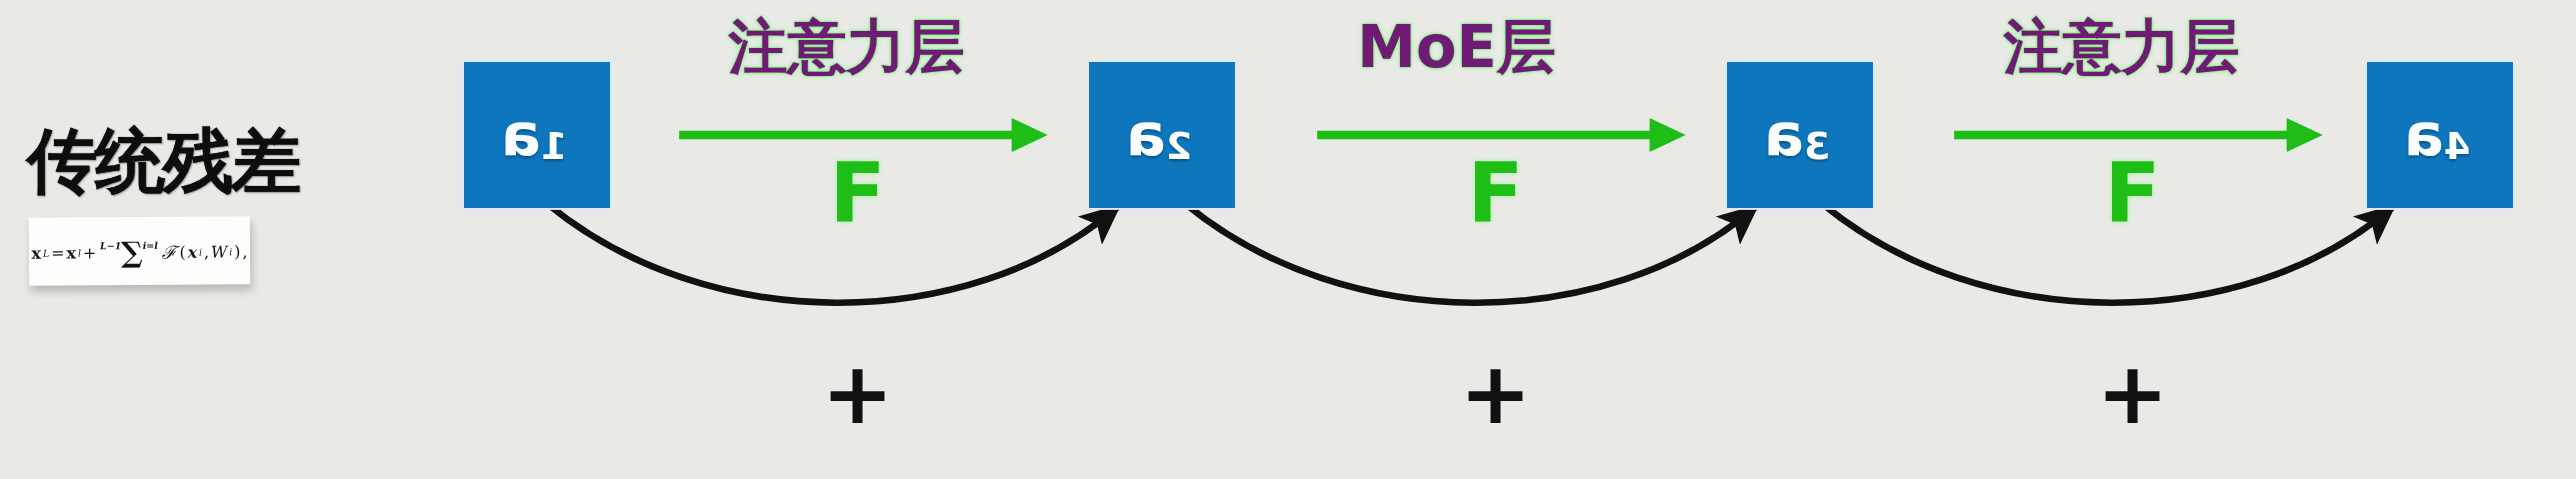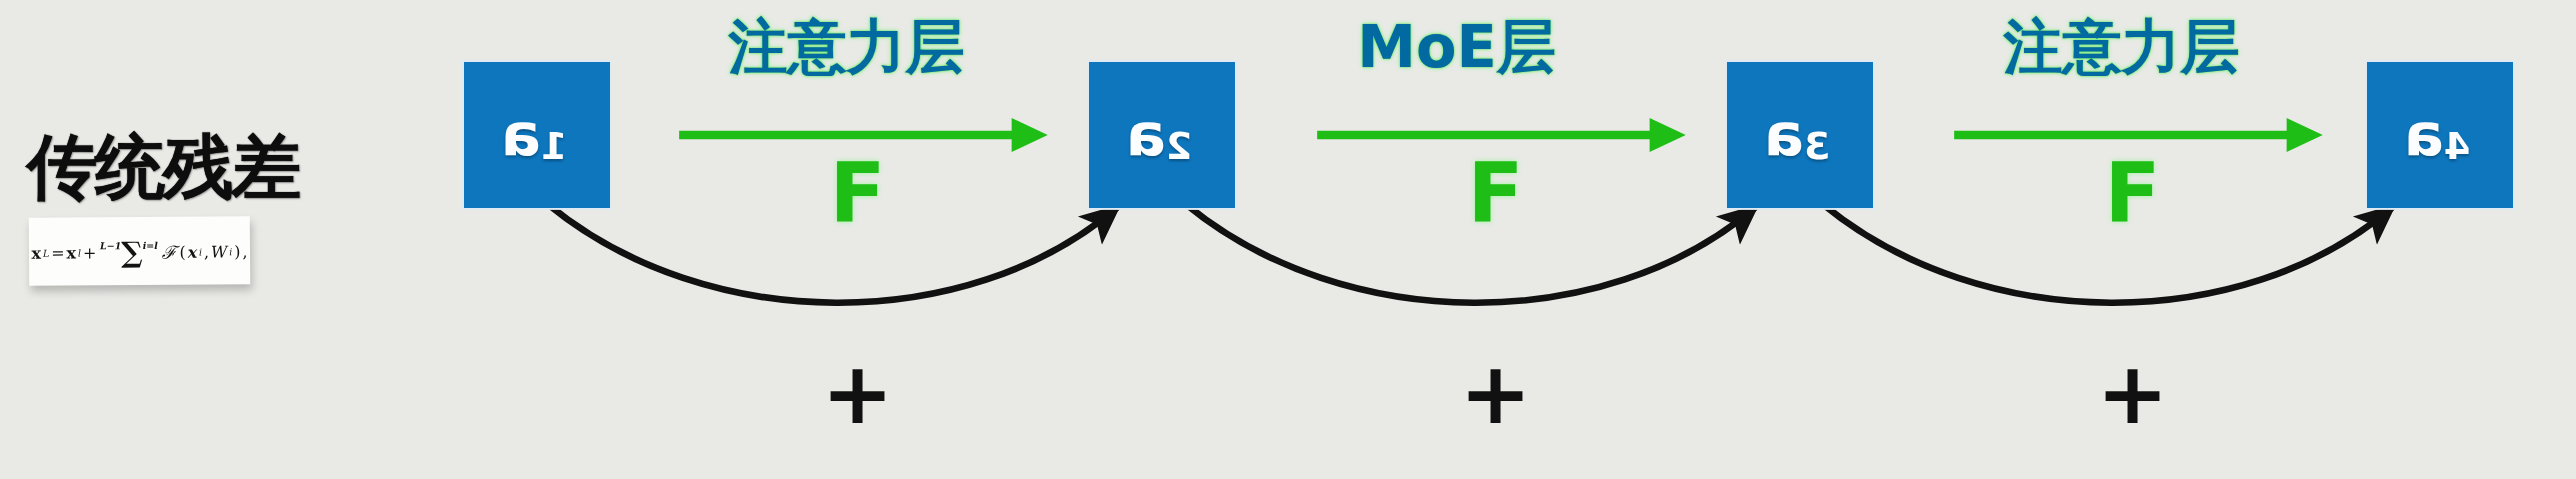--- a/index.html
+++ b/index.html
@@ -14,21 +14,21 @@
     height: 479px;
     background: #e9eae6;
     overflow: hidden;
     font-family: "Liberation Sans", sans-serif;
   }
 
   
   #section-title {
     position: absolute;
     left: 27px;
-    top: 124px;
+    top: 118px;
     width: 240px;
     height: 86px;
     font-family: "DejaVu Sans", sans-serif;
     font-weight: 700;
     font-size: 70px;
     line-height: 86px;
     letter-spacing: -1.9px;
     color: #0d0d0d;
     white-space: nowrap;
     text-shadow: 0 0 1px #0d0d0d, 1px 1px 1.9px rgba(0,0,0,0.35);
@@ -120,21 +120,21 @@
     vertical-align: -3.8px;
   }
 
   
   .layer-label {
     position: absolute;
     font-family: "DejaVu Sans", sans-serif;
     font-weight: 700;
     font-size: 59px;
     line-height: 72px;
-    color: #0369a1;
+    color: #701a75;
     white-space: nowrap;
     text-shadow: 0 0 5.7px rgba(80,255,80,0.55), 0 0 1.9px rgba(40,200,40,0.9);
     text-align: center;
   }
 
   
   .g-arrow {
     position: absolute;
     height: 38px;
   }

